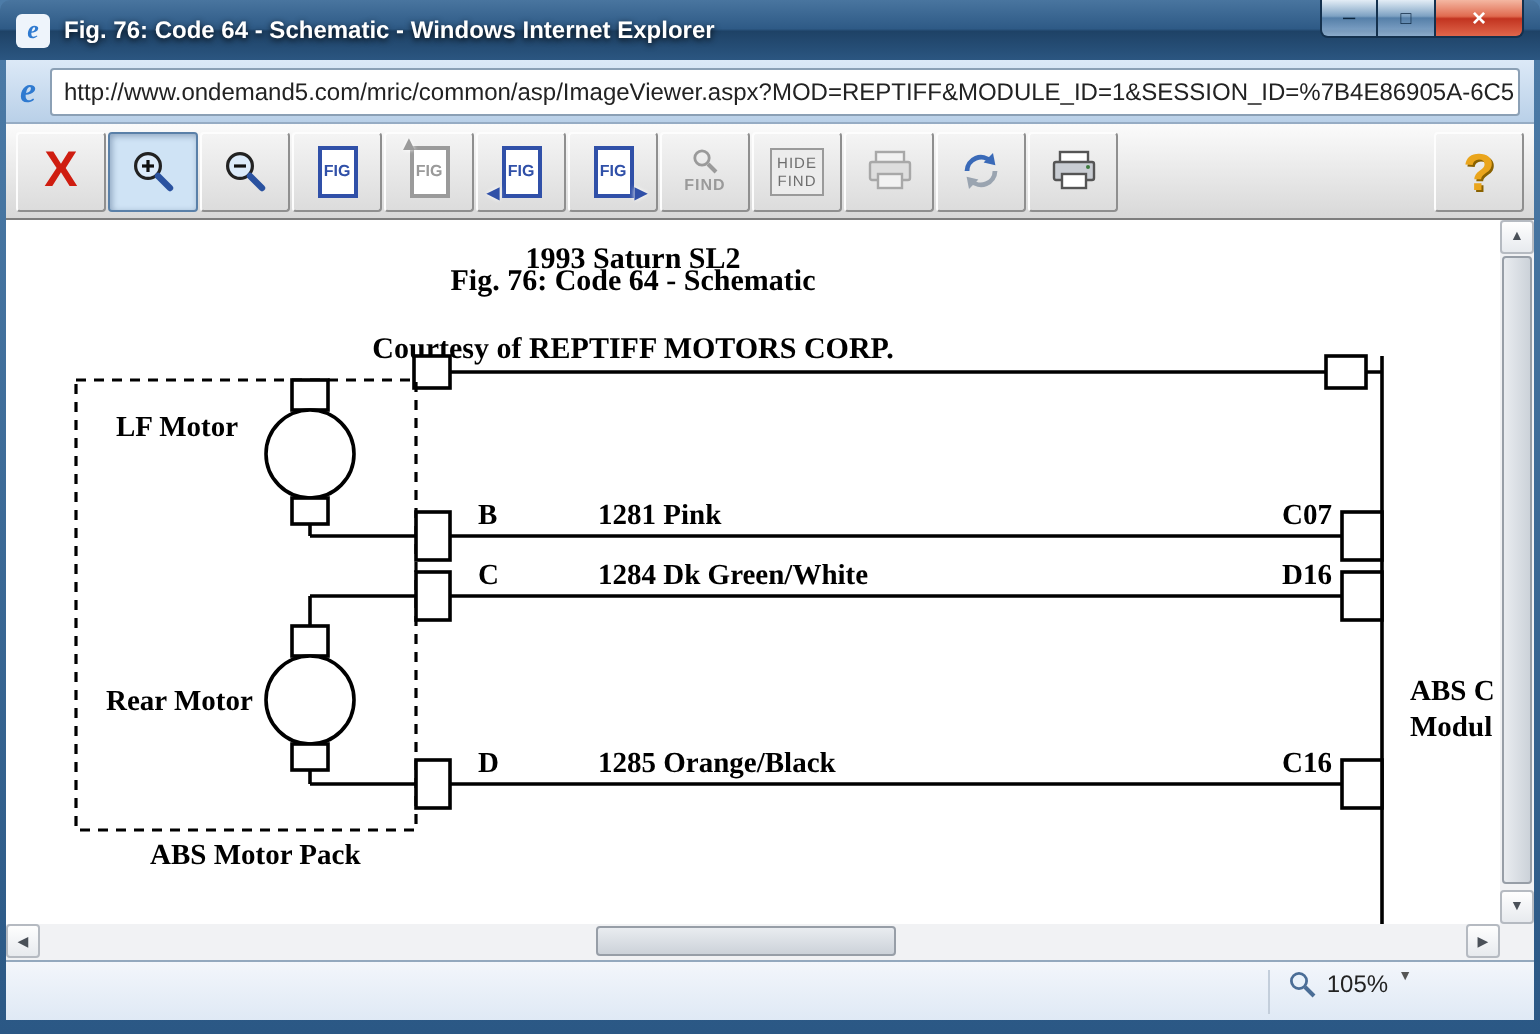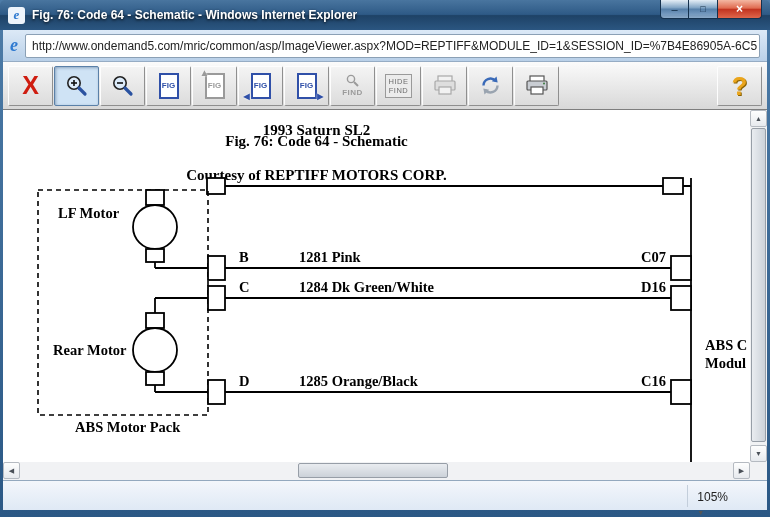--- a/index.html
+++ b/index.html
@@ -85,22 +85,22 @@
   .sbtn.up { top:0; left:0; } .sbtn.down { bottom:0; left:0; }
   .sbtn.left { left:0; top:0; } .sbtn.right { right:0; top:0; }
   .vthumb { position:absolute; left:1px; top:18px; width:15px; height:314px;
     background:linear-gradient(90deg,#e9ecf0,#ccd2d9); border:1px solid #979ea7; border-radius:2px; }
   .hthumb { position:absolute; left:295px; top:1px; width:150px; height:15px;
     background:linear-gradient(#e9ecf0,#ccd2d9); border:1px solid #979ea7; border-radius:2px; }
 
   
   .statusbar { height:30px; background:linear-gradient(#f3f6fb,#dfe9f5);
     border-top:1px solid #93a8be; position:relative; }
-  .zoom-group { position:absolute; right:30px; top:4px; height:22px; display:flex;
-    align-items:flex-start; gap:5px; padding:0 9px; border-left:1px solid #c3cedb;flex-direction:column; }
+  .zoom-group { position:absolute; right:52px; top:4px; height:22px; display:flex;
+    align-items:flex-start; gap:5px; padding:0 9px; border-left:1px solid #c3cedb; }
   .zoom-group .zlevel { font-size:12px; color:#222; }
   .zoom-group .caret { font-size:7px; color:#555; }
 </style>
 </head>
 <body>
 
 <div class="window">
 
   <div class="titlebar">
     <span class="title-ie">e</span>

